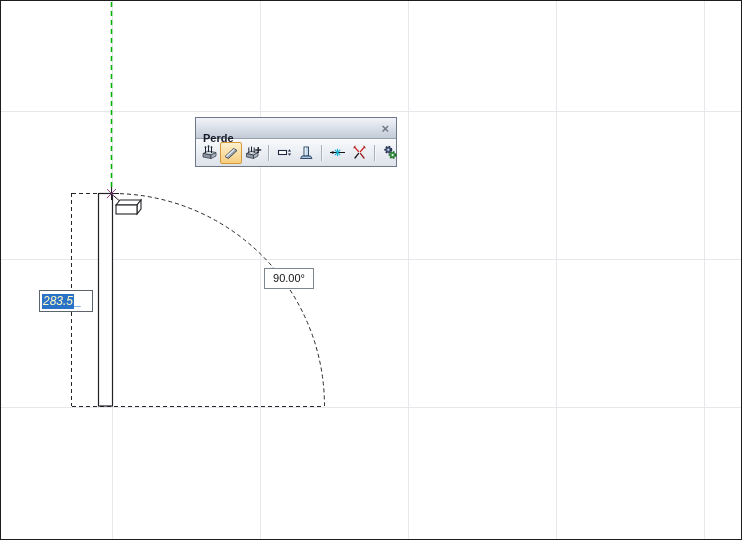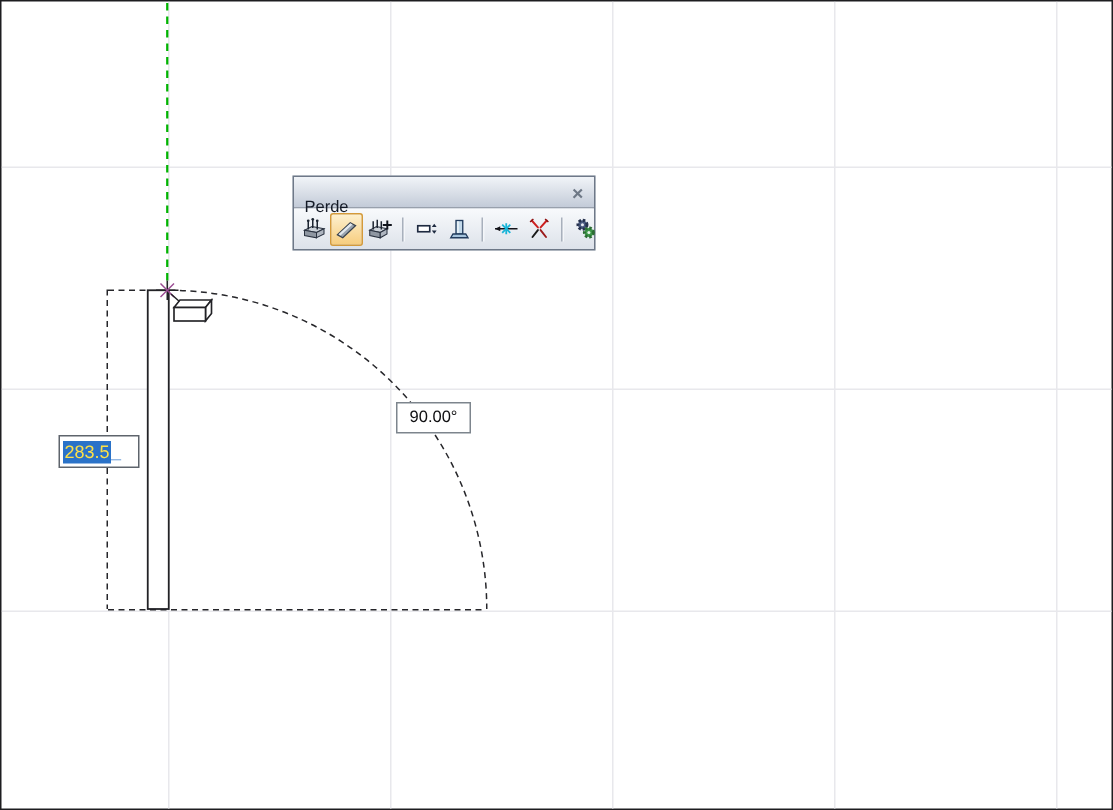--- a/index.html
+++ b/index.html
@@ -13,21 +13,21 @@
   #toolbar{
     position:absolute;left:194px;top:116px;width:202px;height:50px;box-sizing:border-box;
     border:1px solid #6e7888;background:#dfe5ec;
     box-shadow:inset 0 0 0 1px #c6cdd8;
   }
   #toolbar .titlebar{
     height:21px;display:flex;align-items:center;box-sizing:border-box;
     padding:0 6px 0 7px;border-bottom:1px solid #98a0ac;
     background:linear-gradient(#f1f4f8,#c3cbd8);
   }
-  #toolbar .title{flex:1;font-size:11px;font-weight:normal;color:#141a26;line-height:1;margin-top:20px;}
+  #toolbar .title{flex:1;font-size:11px;font-weight:bold;color:#141a26;line-height:1;margin-top:20px;}
   #toolbar .close{
     font-size:13px;line-height:1;color:#6e7886;cursor:default;padding:0 1px;font-weight:bold;
   }
   #toolbar .buttons{
     height:27px;display:flex;align-items:center;padding:0 2px;
     background:linear-gradient(#f8fafc,#dde2ea);
   }
   .tb-btn{
     width:22px;height:22px;display:flex;align-items:center;justify-content:center;
     box-sizing:border-box;border:1px solid transparent;flex:0 0 auto;
@@ -45,21 +45,21 @@
     font-size:11px;color:#101012;text-align:center;line-height:19px;margin-top:22px;
   }
 
   
   #dim-input{
     position:absolute;left:38px;top:289px;width:54px;height:22px;box-sizing:border-box;
     background:#ffffff;border:1px solid #5e646c;
     display:flex;align-items:center;padding-left:2px;
     font-size:12px;color:#101012;
   }
-  #dim-input .sel{background:#2a72c8;color:#fde047;padding:0 1px;line-height:15px;}
+  #dim-input .sel{background:#2a72c8;color:#fef9c3;padding:0 1px;line-height:15px;font-style:italic;}
   #dim-input .caret{color:#2a72c8;font-weight:bold;margin-left:0px;}
 </style>
 </head>
 <body>
 
 <div id="canvas">
 
   <svg id="draw-svg" width="742" height="540" viewBox="0 0 742 540">
 
     <g stroke="#e8e8ec" stroke-width="1">

